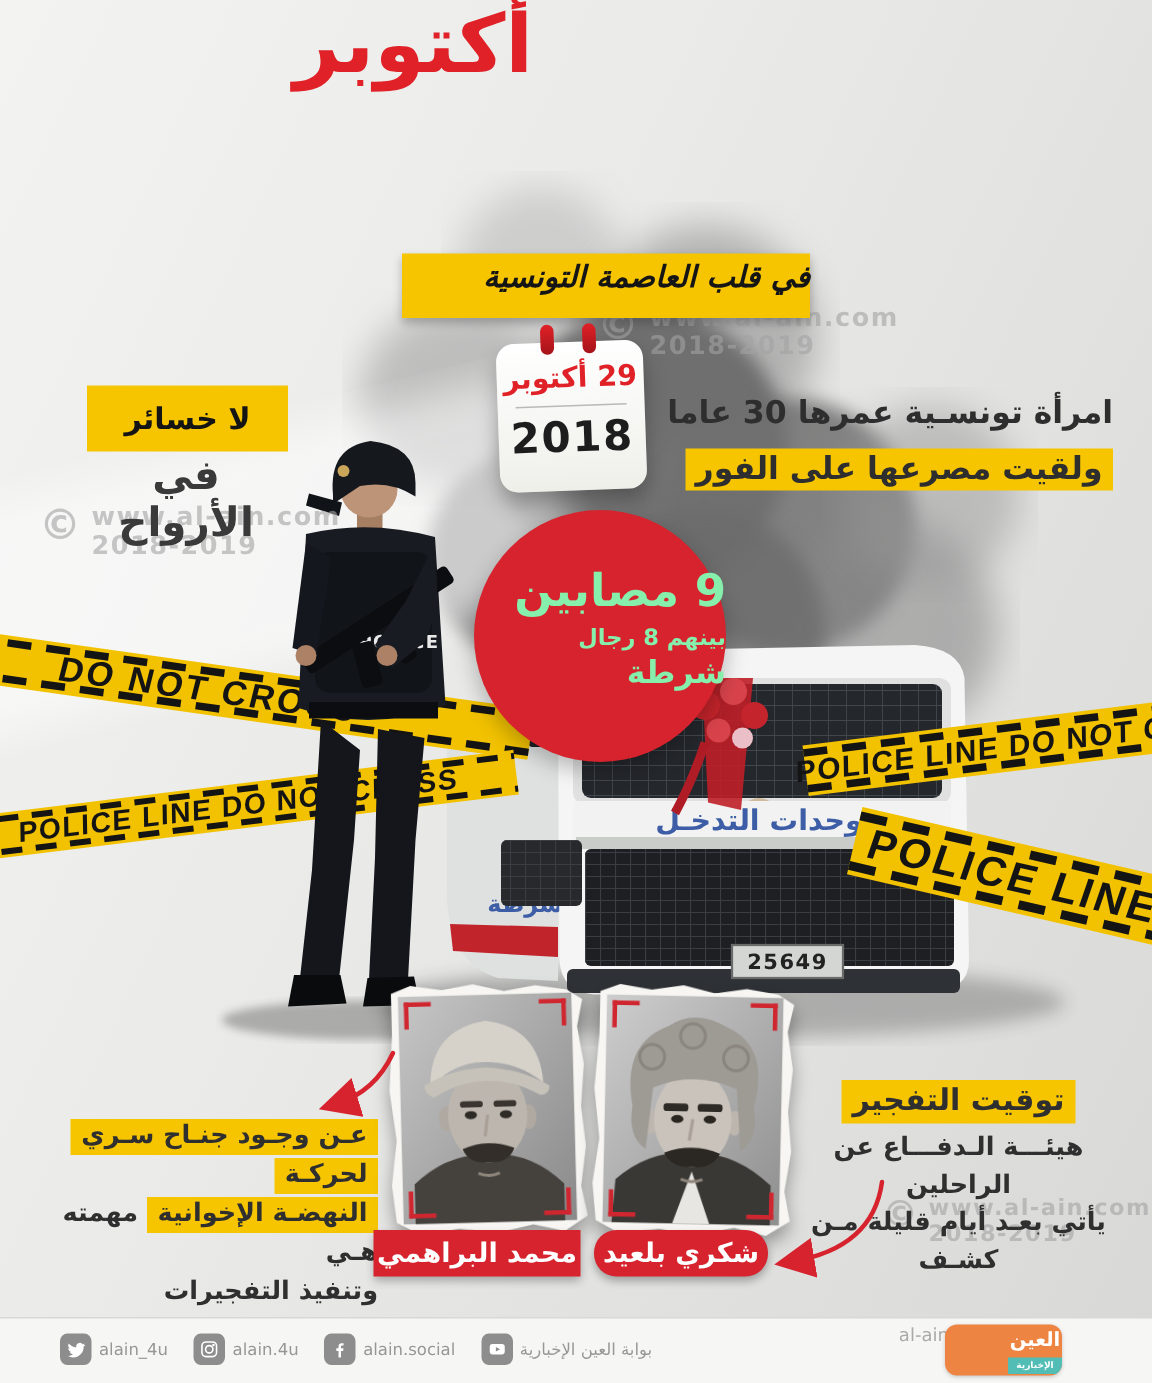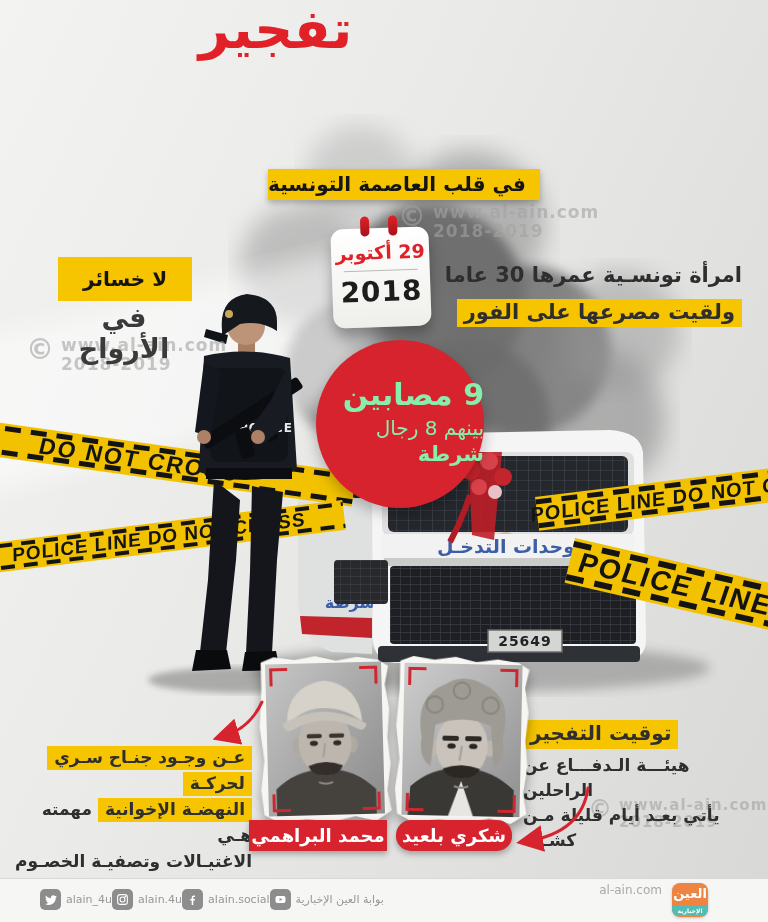--- a/index.html
+++ b/index.html
@@ -7,65 +7,65 @@
     font-family:"DejaVu Sans","Liberation Sans",sans-serif;
     background:linear-gradient(115deg,#f3f3f2 0%,#eaeae9 40%,#d8d8d7 100%);}
   .scene{position:absolute;left:0;top:0;z-index:1;}
   .wm{position:absolute;z-index:2;display:flex;gap:6px;align-items:flex-start;color:#a3a3a3;opacity:.6;font-weight:bold;letter-spacing:1px;}
   .wm .wm-c{font-size:28px;line-height:28px;}
   .wm .wm-lines div{font-size:17px;line-height:19px;}
   .wm-sm .wm-c{font-size:24px;line-height:24px;}
   .wm-sm .wm-lines div{font-size:15px;line-height:17px;}
   .kicker{position:absolute;left:193px;top:0px;width:165px;z-index:3;color:#e02127;font-size:54px;font-weight:bold;text-align:center;line-height:1.1;}
   .main-title{position:absolute;left:174px;top:18px;width:420px;z-index:3;color:#e02127;font-size:100px;font-weight:bold;text-align:center;line-height:1.2;}
-  .banner{position:absolute;left:268px;top:169px;width:272px;height:31px;z-index:3;background:#f6c500;color:#151515;
-    font-size:20px;font-weight:bold;text-align:left;line-height:30px;box-shadow:0 3px 6px rgba(0,0,0,.25);}
+  .banner{position:absolute;left:268px;top:169px;width:272px;height:43px;z-index:3;background:#f6c500;color:#151515;
+    font-size:20px;font-weight:bold;text-align:right;line-height:30px;box-shadow:0 3px 6px rgba(0,0,0,.25);font-style:italic;}
   .date-badge{position:absolute;left:332px;top:228px;width:98px;height:99px;z-index:4;background:linear-gradient(180deg,#ffffff,#efefea);
     border-radius:12px;box-shadow:0 8px 14px rgba(0,0,0,.28);transform:rotate(-2deg);text-align:center;}
   .ring{position:absolute;width:9px;height:20px;border-radius:5px;background:linear-gradient(180deg,#e02127,#a5131a);top:-12px;z-index:5;}
   .r1{left:30px;} .r2{left:58px;}
   .db-top{margin-top:13px;color:#e02127;font-size:19px;font-weight:bold;}
   .db-sep{border-top:1px solid #b9b9b6;margin:7px 12px 4px;}
   .db-year{color:#1d1d1d;font-size:28px;font-weight:bold;letter-spacing:1px;}
   .stat-hl{position:absolute;left:58px;top:257px;width:134px;height:44px;z-index:3;background:#f6c500;color:#141414;
     font-size:20px;font-weight:bold;text-align:center;line-height:44px;}
   .stat-rest{position:absolute;left:54px;top:302px;width:140px;z-index:3;color:#3a3a3a;font-size:27px;font-weight:bold;text-align:center;}
   .intro{position:absolute;right:26px;top:241px;width:312px;z-index:3;text-align:right;color:#2e2e2e;font-size:21px;font-weight:bold;line-height:37px;margin-top:16px;}
   .hl{background:#f6c500;padding:1px 7px 3px;box-decoration-break:clone;}
   .circle{position:absolute;left:316px;top:340px;width:168px;height:168px;z-index:4;background:#d7232d;border-radius:50%;
     color:#86efac;text-align:right;box-shadow:0 6px 14px rgba(0,0,0,.25);}
   .circle .c1{margin-top:37px;font-size:30px;font-weight:bold;}
-  .circle .c2{font-size:20px;font-weight:normal;margin-top:4px;}
+  .circle .c2{font-size:15px;font-weight:bold;margin-top:4px;}
   .circle .c3{font-size:21px;font-weight:bold;margin-top:2px;}
   .portrait{position:absolute;z-index:5;filter:drop-shadow(0 6px 6px rgba(0,0,0,.35));}
   .p-left{left:260px;top:656px;width:130px;height:166px;transform:rotate(-1.5deg);}
   .p-right{left:396px;top:657px;width:132px;height:166px;transform:rotate(1.2deg);}
   .torn{position:relative;width:100%;height:100%;background:#f7f6f3;
     clip-path:polygon(2% 3%,12% 0%,28% 2%,44% 0%,60% 3%,76% 1%,92% 3%,100% 7%,97% 18%,100% 33%,98% 50%,100% 66%,97% 82%,100% 94%,88% 100%,72% 97%,54% 100%,34% 98%,14% 100%,2% 95%,0% 80%,3% 62%,0% 42%,2% 20%);}
   .photo{position:absolute;left:7px;top:7px;width:calc(100% - 14px);height:calc(100% - 14px);}
   .cnr{position:absolute;width:15px;height:15px;border:3px solid #cf2630;z-index:6;}
   .c-tl{top:11px;left:11px;border-right:none;border-bottom:none;}
   .c-tr{top:11px;right:11px;border-left:none;border-bottom:none;}
   .c-bl{bottom:11px;left:11px;border-right:none;border-top:none;}
   .c-br{bottom:11px;right:11px;border-left:none;border-top:none;}
   .vbadge{position:absolute;z-index:6;background:#d6232e;color:#fff;font-weight:bold;font-size:18px;line-height:31px;height:31px;
     text-align:center;box-shadow:0 3px 6px rgba(0,0,0,.3);}
   .b-left{left:249px;top:820px;width:138px;}
   .b-right{left:396px;top:820px;width:116px;border-radius:15px;}
   .secret{position:absolute;left:6px;top:744px;width:246px;z-index:3;text-align:right;color:#2f2f2f;font-size:17px;font-weight:bold;line-height:26px;}
-  .timing{position:absolute;right:13px;top:720px;width:232px;z-index:3;text-align:left;color:#2f2f2f;font-size:17px;font-weight:bold;line-height:25px;}
+  .timing{position:absolute;right:13px;top:720px;width:232px;z-index:3;text-align:center;color:#2f2f2f;font-size:17px;font-weight:bold;line-height:25px;}
   .timing .t-head{font-size:20px;margin-bottom:4px;display:inline-block;}
   .arrows{position:absolute;left:0;top:0;z-index:7;pointer-events:none;}
   .footer{position:absolute;left:0;top:878px;width:768px;height:44px;z-index:9;background:#f6f6f5;border-top:1px solid #d8d8d6;}
-  .social{position:absolute;left:40px;top:10px;display:flex;align-items:center;}
+  .social{position:absolute;left:40px;top:10px;display:flex;gap:17px;align-items:center;}
   .soc{display:flex;align-items:center;gap:5px;}
   .icon{width:21px;height:21px;background:#8d8d8d;border-radius:5px;display:flex;align-items:center;justify-content:center;flex:0 0 auto;}
   .handle{font-size:11px;color:#979795;}
   .site{position:absolute;right:106px;top:4px;font-size:12px;color:#a9a9a7;}
-  .logo{position:absolute;right:60px;top:4px;width:36px;height:34px;border-radius:8px;background:#ee8442;overflow:hidden;text-align:center;box-shadow:0 1px 3px rgba(0,0,0,.2);}
+  .logo{position:absolute;right:60px;top:4px;width:36px;height:34px;border-radius:8px;background:#ee8442;overflow:hidden;text-align:center;box-shadow:0 1px 3px rgba(0,0,0,.2);padding-left:42px;}
   .logo-main{color:#fff;font-size:13px;font-weight:bold;line-height:22px;}
   .logo-sub{background:#52bdb4;color:#fff;font-size:6px;line-height:11px;font-weight:bold;}
 </style>
 </head>
 <body>
 
 <div class="canvas">
 
   <svg class="scene" width="768" height="922" viewBox="0 0 768 922">
     <defs>
@@ -205,21 +205,21 @@
       </span>
   </div>
   <div class="wm wm-sm" style="left:588px;top:797px;">
     <span class="wm-c">©</span>
     <span class="wm-lines">
         <div>www.al-ain.com</div>
         <div>2018-2019</div>
       </span>
   </div>
 
-  <div class="kicker" dir="rtl">تفجير</div>
+  <div class="kicker" dir="rtl">أكتوبر</div>
   <div class="banner" dir="rtl">في قلب العاصمة التونسية</div>
 
   <div class="date-badge">
     <div class="ring r1"></div>
     <div class="ring r2"></div>
     <div class="db-top" dir="rtl">29 أكتوبر</div>
     <div class="db-sep"></div>
     <div class="db-year">2018</div>
   </div>
 
@@ -300,21 +300,20 @@
       <div class="cnr c-tr"></div>
       <div class="cnr c-bl"></div>
       <div class="cnr c-br"></div>
     </div>
   </div>
   <div class="vbadge b-right" dir="rtl">شكري بلعيد</div>
 
   <div class="secret" dir="rtl">
     <div><span class="hl">عـن وجـود جنـاح سـري لحركـة</span></div>
     <div><span class="hl">النهضـة الإخوانية</span> <span>مهمته هـي</span></div>
-    <div>الاغتيـالات وتصفيـة الخصـوم</div>
     <div>وتنفيذ التفجيرات</div>
   </div>
 
   <div class="timing" dir="rtl">
     <span class="hl t-head">توقيت التفجير</span>
     <div>هيئـــة الـدفـــاع عن الراحلين</div>
     <div>يأتي بعـد أيام قليلة مـن كشـف</div>
   </div>
 
   <svg class="arrows" width="768" height="922" viewBox="0 0 768 922">

